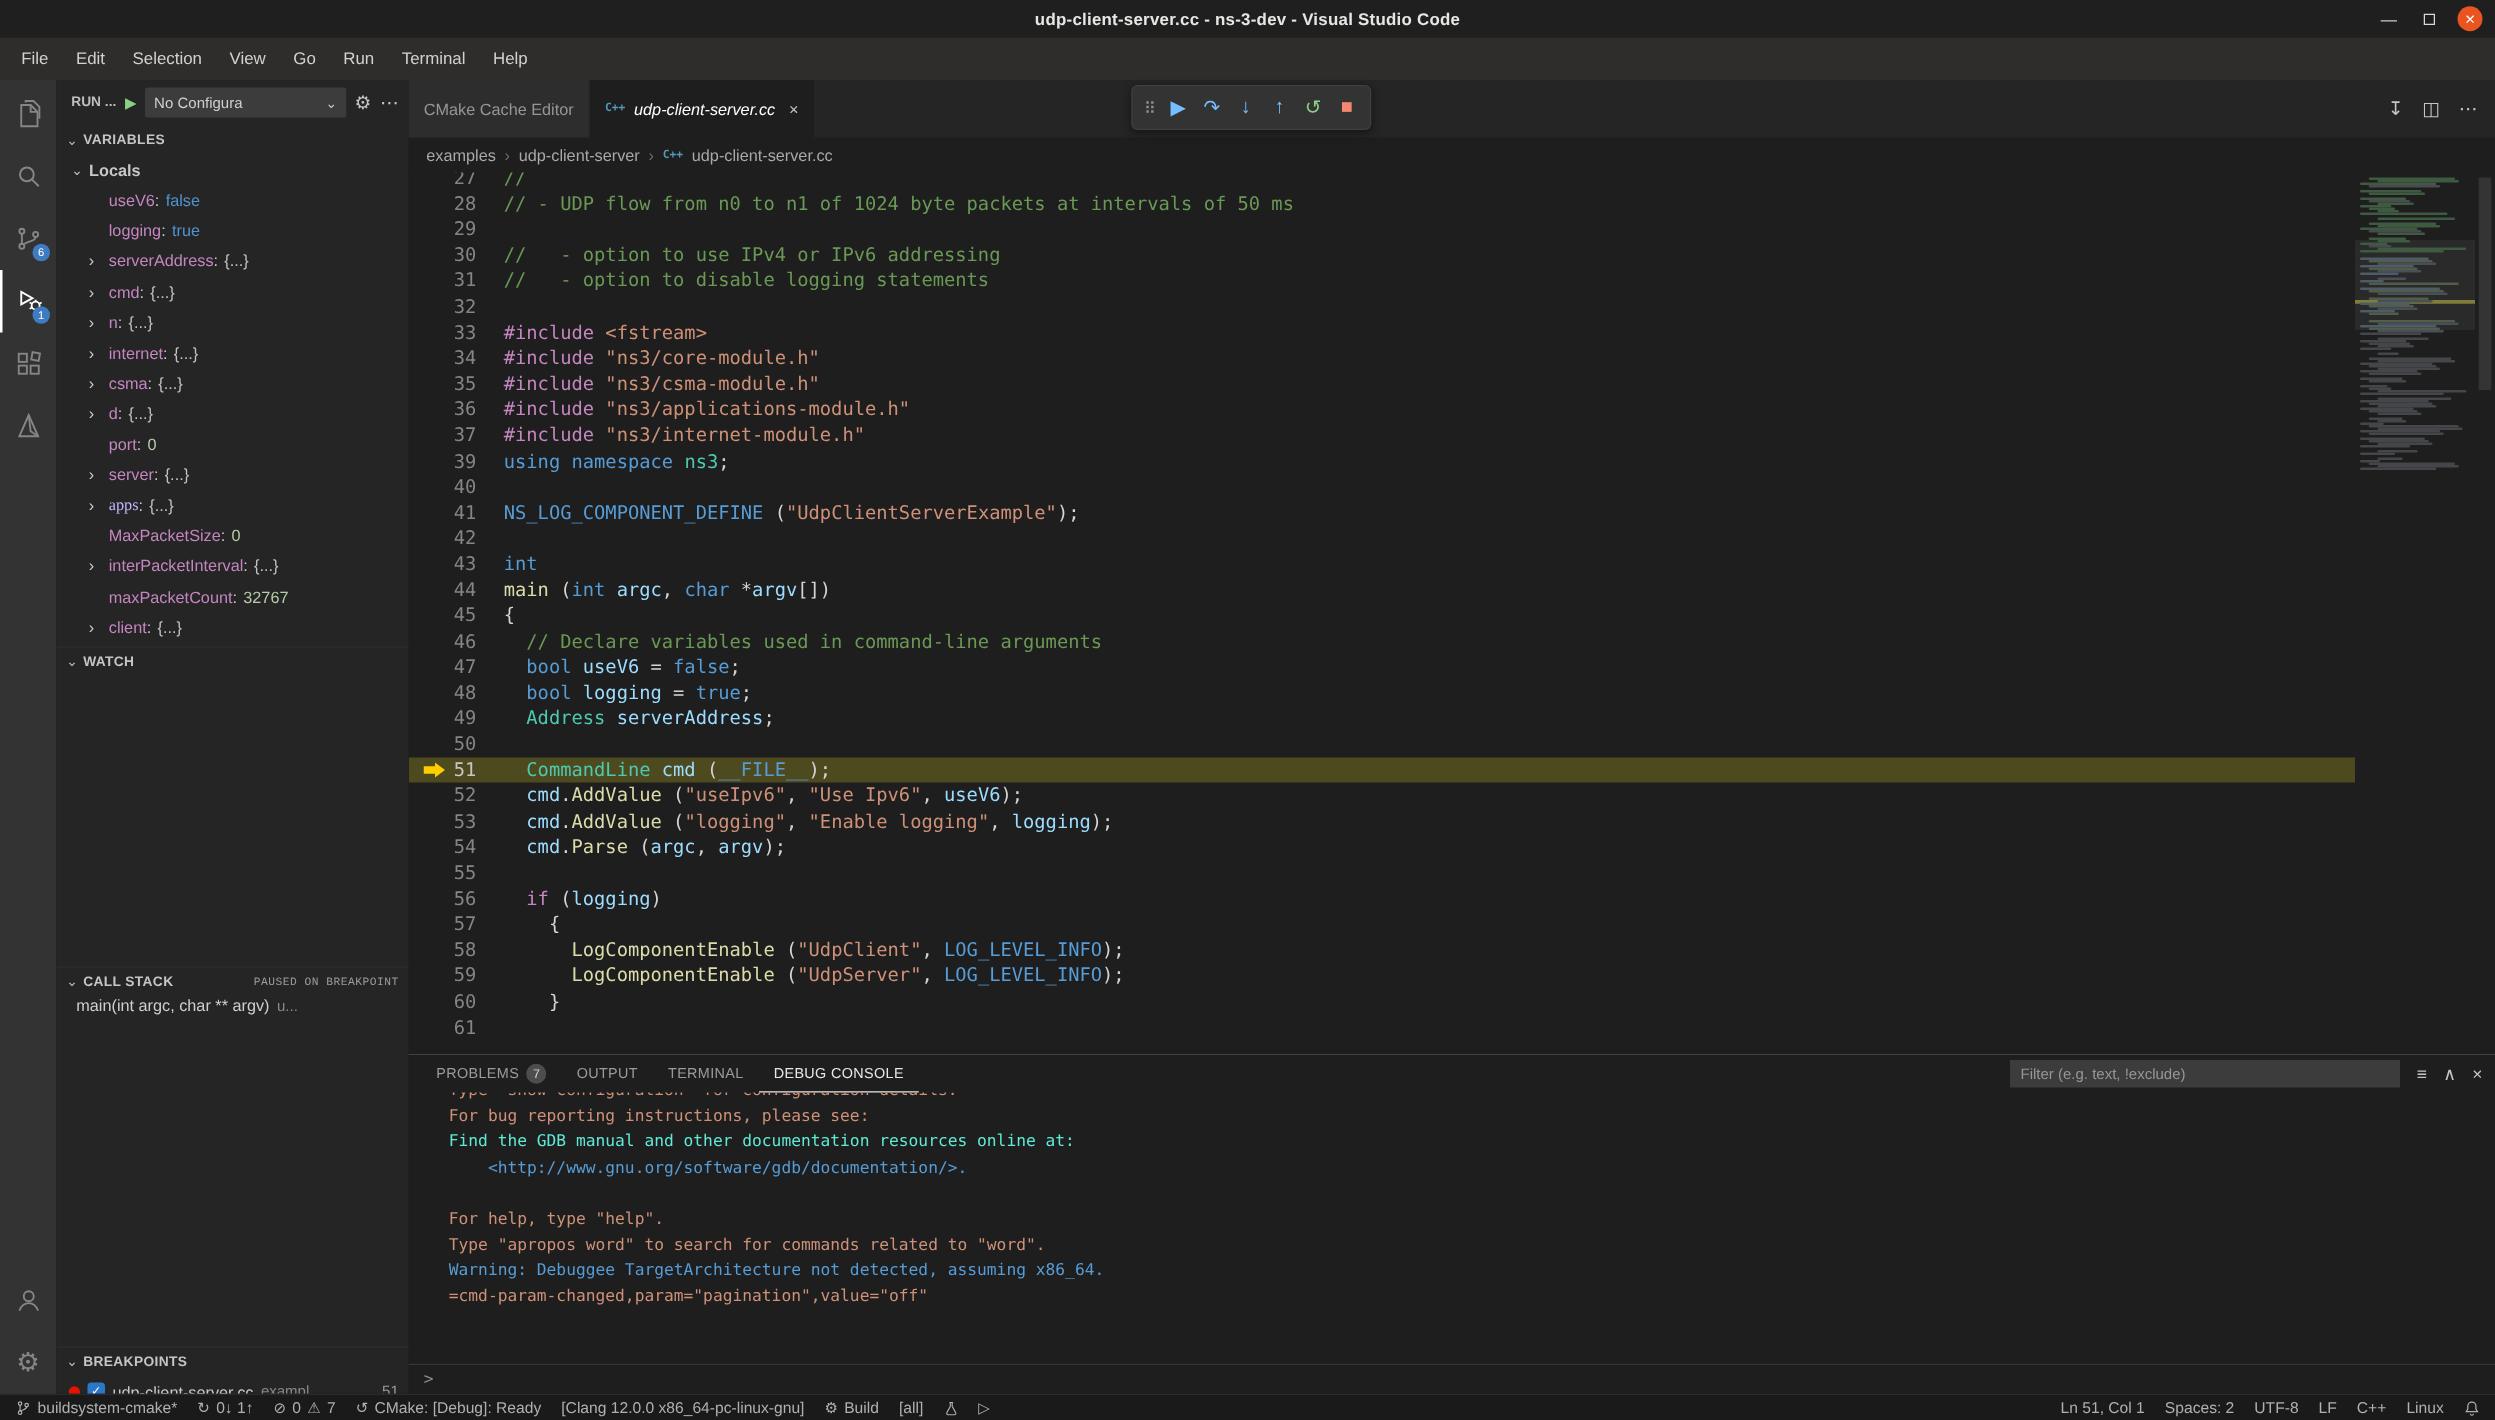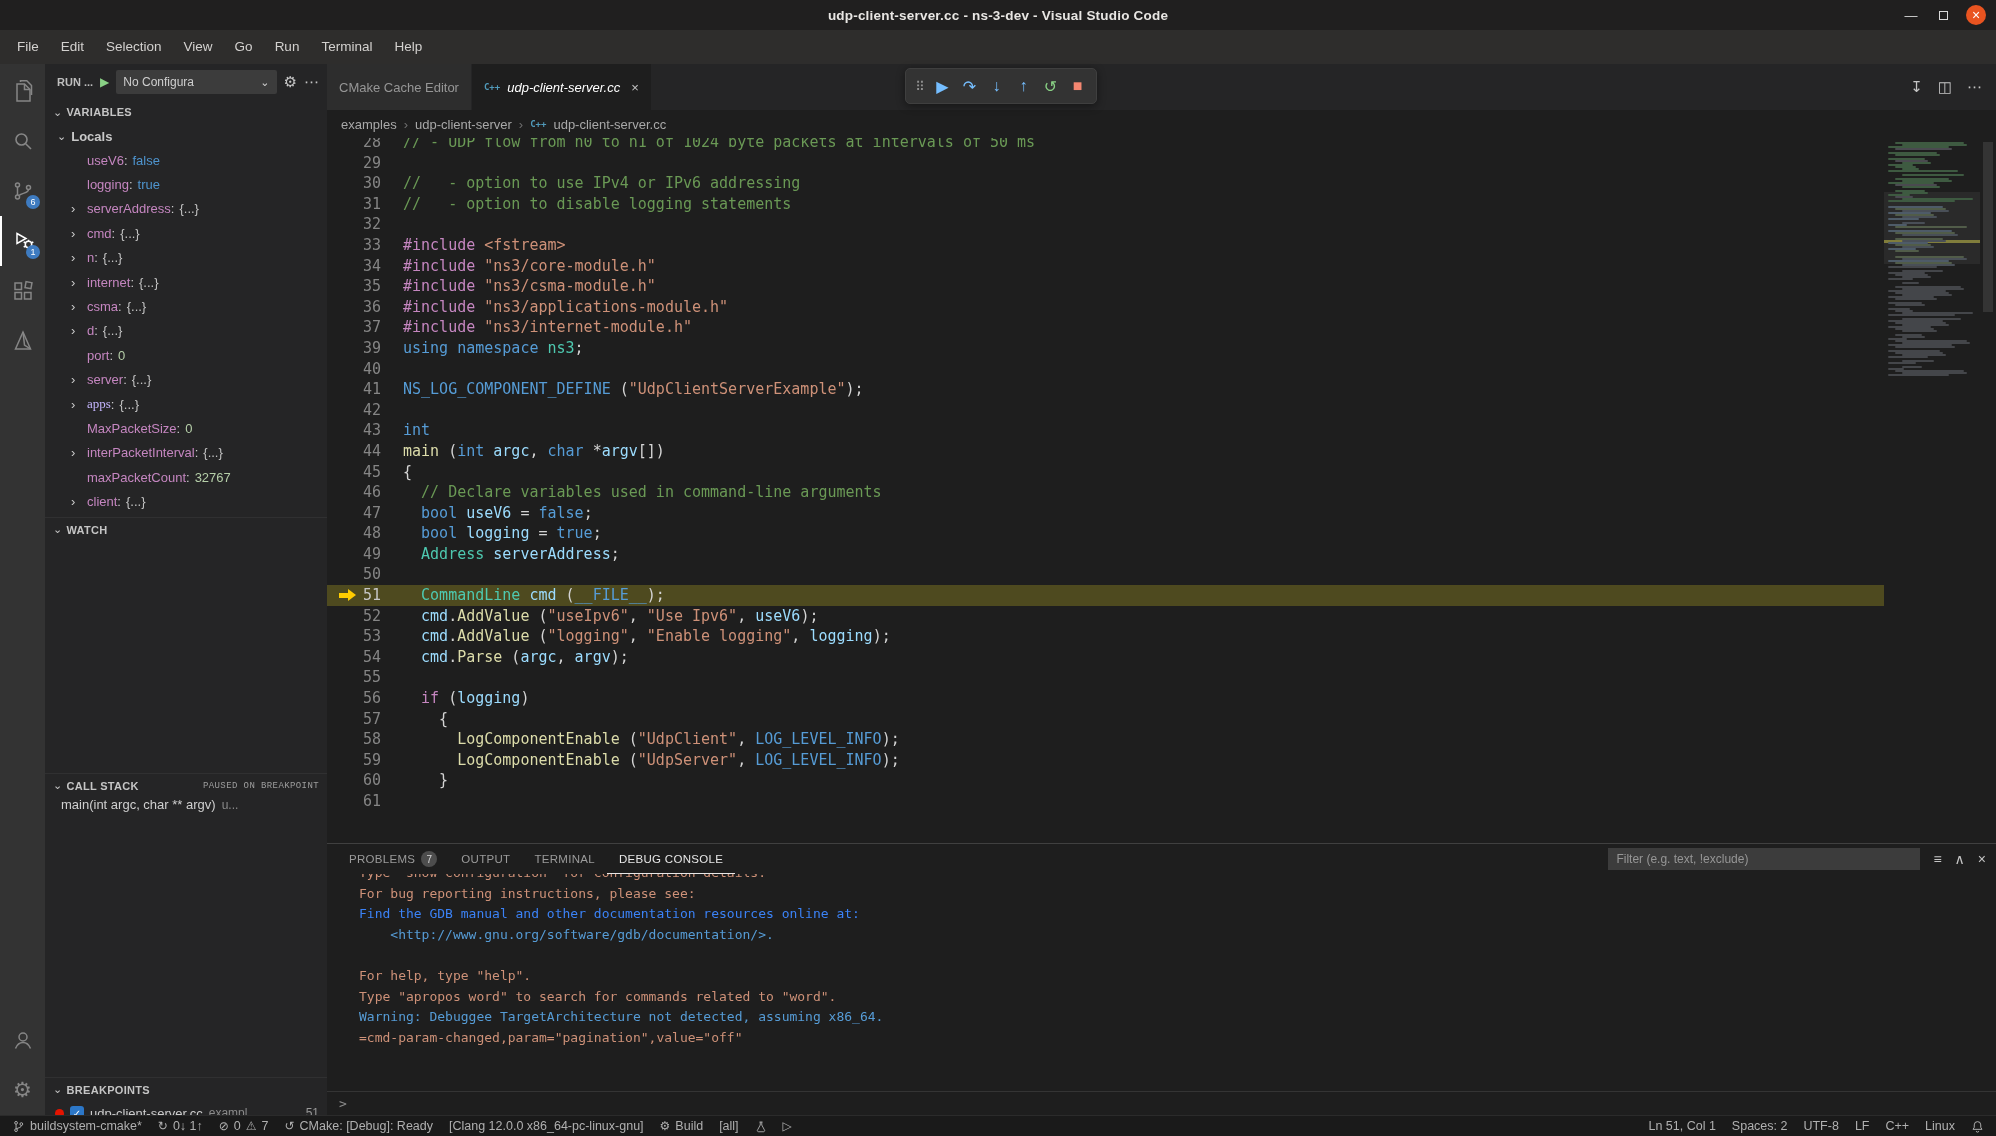--- a/index.html
+++ b/index.html
@@ -386,20 +386,21 @@
         <span class="crumb">examples</span>
         <span class="crumb-sep">›</span>
         <span class="crumb">udp-client-server</span>
         <span class="crumb-sep">›</span>
         <span class="cpp-ico">C++</span>
         <span class="crumb">udp-client-server.cc</span>
       </div>
 
     <div class="code-area">
       <div id="codelines">
+          <div class="code-line"><span class="ln">27</span><span class="code-text"><span class="tok" style="color: rgb(106, 153, 85);">//</span></span></div>
           <div class="code-line"><span class="ln">28</span><span class="code-text"><span class="tok" style="color: rgb(106, 153, 85);">// - UDP flow from n0 to n1 of 1024 byte packets at intervals of 50 ms</span></span></div>
           <div class="code-line"><span class="ln">29</span></div>
           <div class="code-line"><span class="ln">30</span><span class="code-text"><span class="tok" style="color: rgb(106, 153, 85);">//   - option to use IPv4 or IPv6 addressing</span></span></div>
           <div class="code-line"><span class="ln">31</span><span class="code-text"><span class="tok" style="color: rgb(106, 153, 85);">//   - option to disable logging statements</span></span></div>
           <div class="code-line"><span class="ln">32</span><span class="code-text"></span></div>
           <div class="code-line"><span class="ln">33</span><span class="code-text"><span class="tok" style="color: rgb(197, 134, 192);">#include </span><span class="tok" style="color: rgb(206, 145, 120);">&lt;fstream&gt;</span></span></div>
           <div class="code-line"><span class="ln">34</span><span class="code-text"><span class="tok" style="color: rgb(197, 134, 192);">#include </span><span class="tok" style="color: rgb(206, 145, 120);">"ns3/core-module.h"</span></span></div>
           <div class="code-line"><span class="ln">35</span><span class="code-text"><span class="tok" style="color: rgb(197, 134, 192);">#include </span><span class="tok" style="color: rgb(206, 145, 120);">"ns3/csma-module.h"</span></span></div>
           <div class="code-line"><span class="ln">36</span><span class="code-text"><span class="tok" style="color: rgb(197, 134, 192);">#include </span><span class="tok" style="color: rgb(206, 145, 120);">"ns3/applications-module.h"</span></span></div>
           <div class="code-line"><span class="ln">37</span><span class="code-text"><span class="tok" style="color: rgb(197, 134, 192);">#include </span><span class="tok" style="color: rgb(206, 145, 120);">"ns3/internet-module.h"</span></span></div>
@@ -551,21 +552,21 @@
         <div class="panel-right">
           <input class="filter-input" placeholder="Filter (e.g. text, !exclude)" style="">
           <span class="panel-ico">≡</span>
           <span class="panel-ico">∧</span>
           <span class="panel-ico">×</span>
         </div>
       </div>
       <div class="console" id="console">
           <div class="console-line clip" style="color: rgb(206, 145, 120);">Type "show configuration" for configuration details.</div>
           <div class="console-line" style="color: rgb(206, 145, 120);">For bug reporting instructions, please see:</div>
-          <div class="console-line" style="color: #3b82f6;">Find the GDB manual and other documentation resources online at:</div>
+          <div class="console-line" style="color: #5eead4;">Find the GDB manual and other documentation resources online at:</div>
           <div class="console-line" style="color: rgb(86, 156, 214);">    &lt;http://www.gnu.org/software/gdb/documentation/&gt;.</div>
           <div class="console-line" style="color: rgb(206, 145, 120);">&nbsp;</div>
           <div class="console-line" style="color: rgb(206, 145, 120);">For help, type "help".</div>
           <div class="console-line" style="color: rgb(206, 145, 120);">Type "apropos word" to search for commands related to "word".</div>
           <div class="console-line" style="color: rgb(86, 156, 214);">Warning: Debuggee TargetArchitecture not detected, assuming x86_64.</div>
           <div class="console-line" style="color: rgb(206, 145, 120);">=cmd-param-changed,param="pagination",value="off"</div>
         </div>
       <div class="console-input">
         <span>&gt;</span>
       </div>

